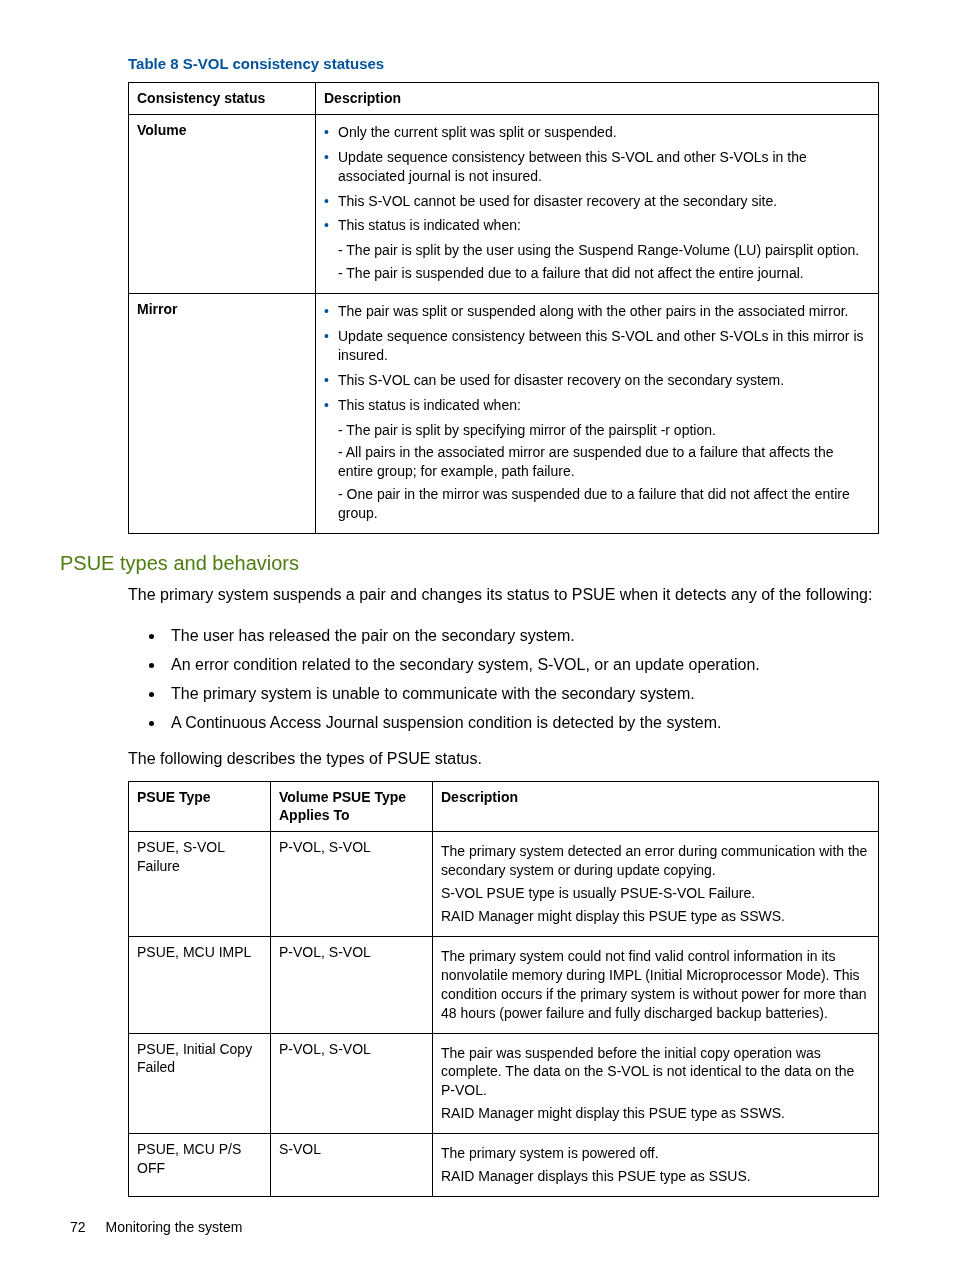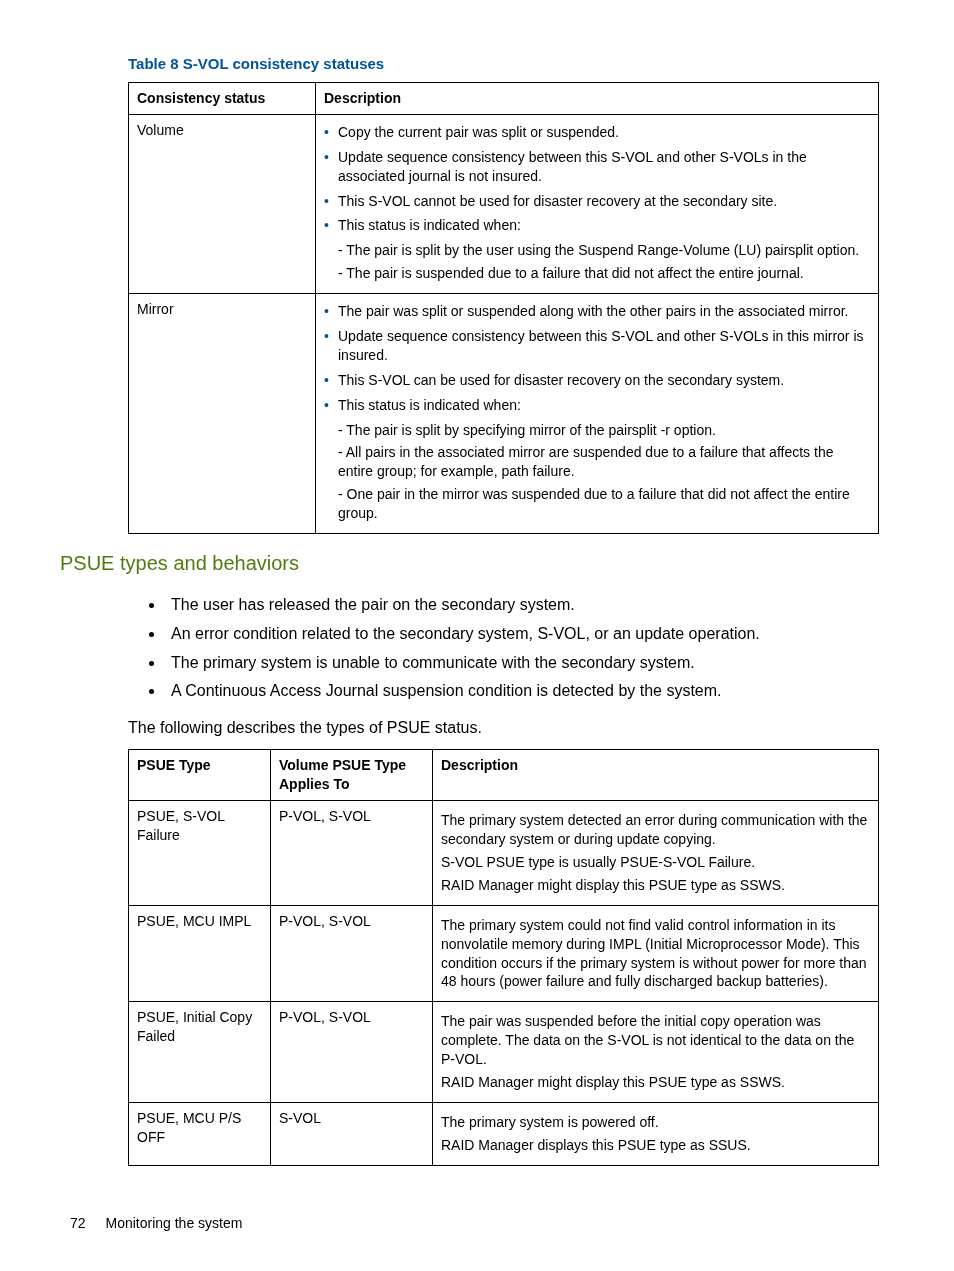--- a/index.html
+++ b/index.html
@@ -91,21 +91,21 @@
     position: absolute;
     bottom: 40px;
     left: 70px;
     font-size: 14px;
   }
   .footer .pagenum {
     margin-right: 16px;
     margin-top: 48px;
   }
   
-  .t8-col1 { width: 170px; }
+  .t8-col1 { width: 170px; font-weight: bold; }
   .t9-col1 { width: 125px; }
   .t9-col2 { width: 145px; }
 </style>
 </head>
 <body>
 
 <div class="page">
 
   <div class="table-caption">Table 8 S-VOL consistency statuses</div>
 
@@ -114,21 +114,21 @@
       <tr>
         <th class="t8-col1">Consistency status</th>
         <th>Description</th>
       </tr>
     </thead>
     <tbody id="t8-body">
         <tr>
           <td class="t8-col1">Volume</td>
           <td>
             <ul class="cell-list">
-              <li>Copy the current pair was split or suspended.</li>
+              <li>Only the current split was split or suspended.</li>
               <li>Update sequence consistency between this S-VOL and other S-VOLs in the associated journal is not insured.</li>
               <li>This S-VOL cannot be used for disaster recovery at the secondary site.</li>
               <li>This status is indicated when:</li>
             </ul>
             <div class="subline">- The pair is split by the user using the Suspend Range-Volume (LU) pairsplit option.</div>
             <div class="subline">- The pair is suspended due to a failure that did not affect the entire journal.</div>
           </td>
         </tr>
         <tr>
           <td class="t8-col1">Mirror</td>
@@ -141,20 +141,21 @@
             </ul>
             <div class="subline">- The pair is split by specifying mirror of the pairsplit -r option.</div>
             <div class="subline">- All pairs in the associated mirror are suspended due to a failure that affects the entire group; for example, path failure.</div>
             <div class="subline">- One pair in the mirror was suspended due to a failure that did not affect the entire group.</div>
           </td>
         </tr>
       </tbody>
   </table>
 
   <div class="section-heading">PSUE types and behaviors</div>
+  <div class="body-para">The primary system suspends a pair and changes its status to PSUE when it detects any of the following:</div>
   <ul class="body-list" id="psue-list">
       <li>The user has released the pair on the secondary system.</li>
       <li>An error condition related to the secondary system, S-VOL, or an update operation.</li>
       <li>The primary system is unable to communicate with the secondary system.</li>
       <li>A Continuous Access Journal suspension condition is detected by the system.</li>
     </ul>
   <div class="body-para">The following describes the types of PSUE status.</div>
 
   <table class="bordered">
     <thead>

